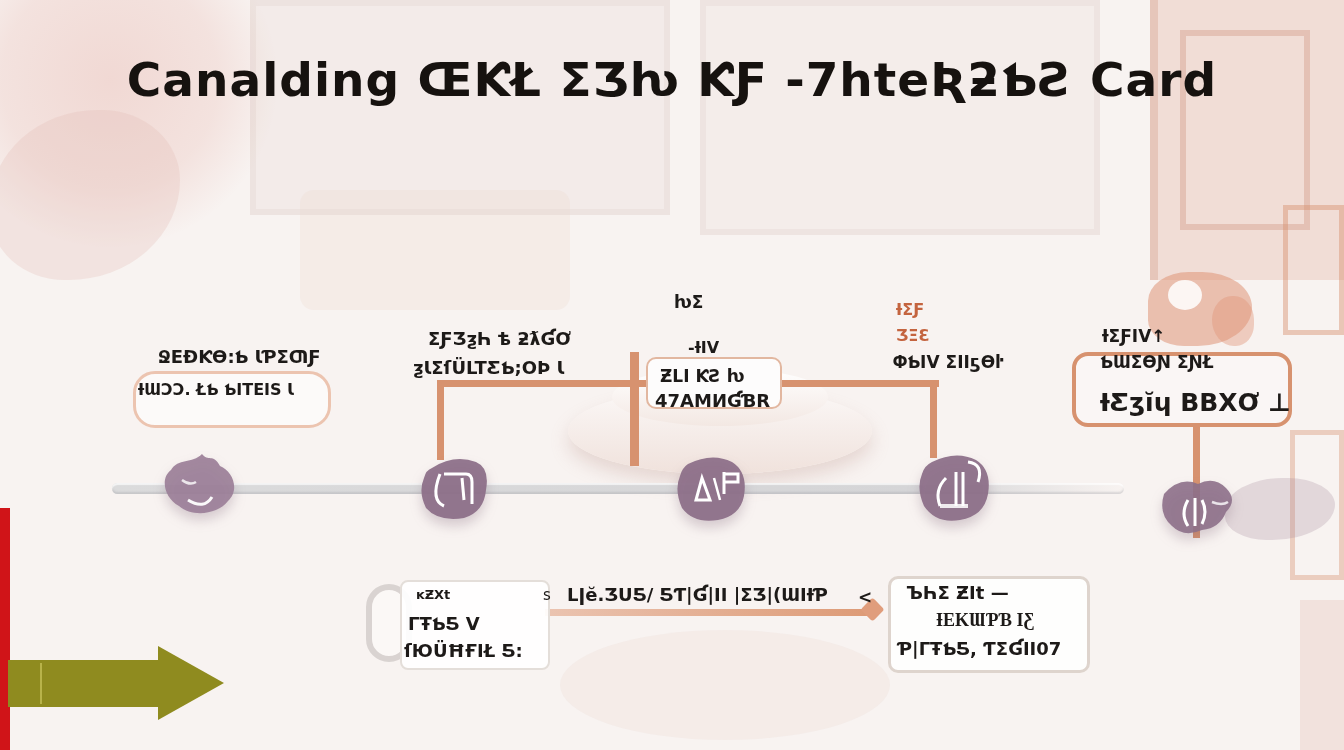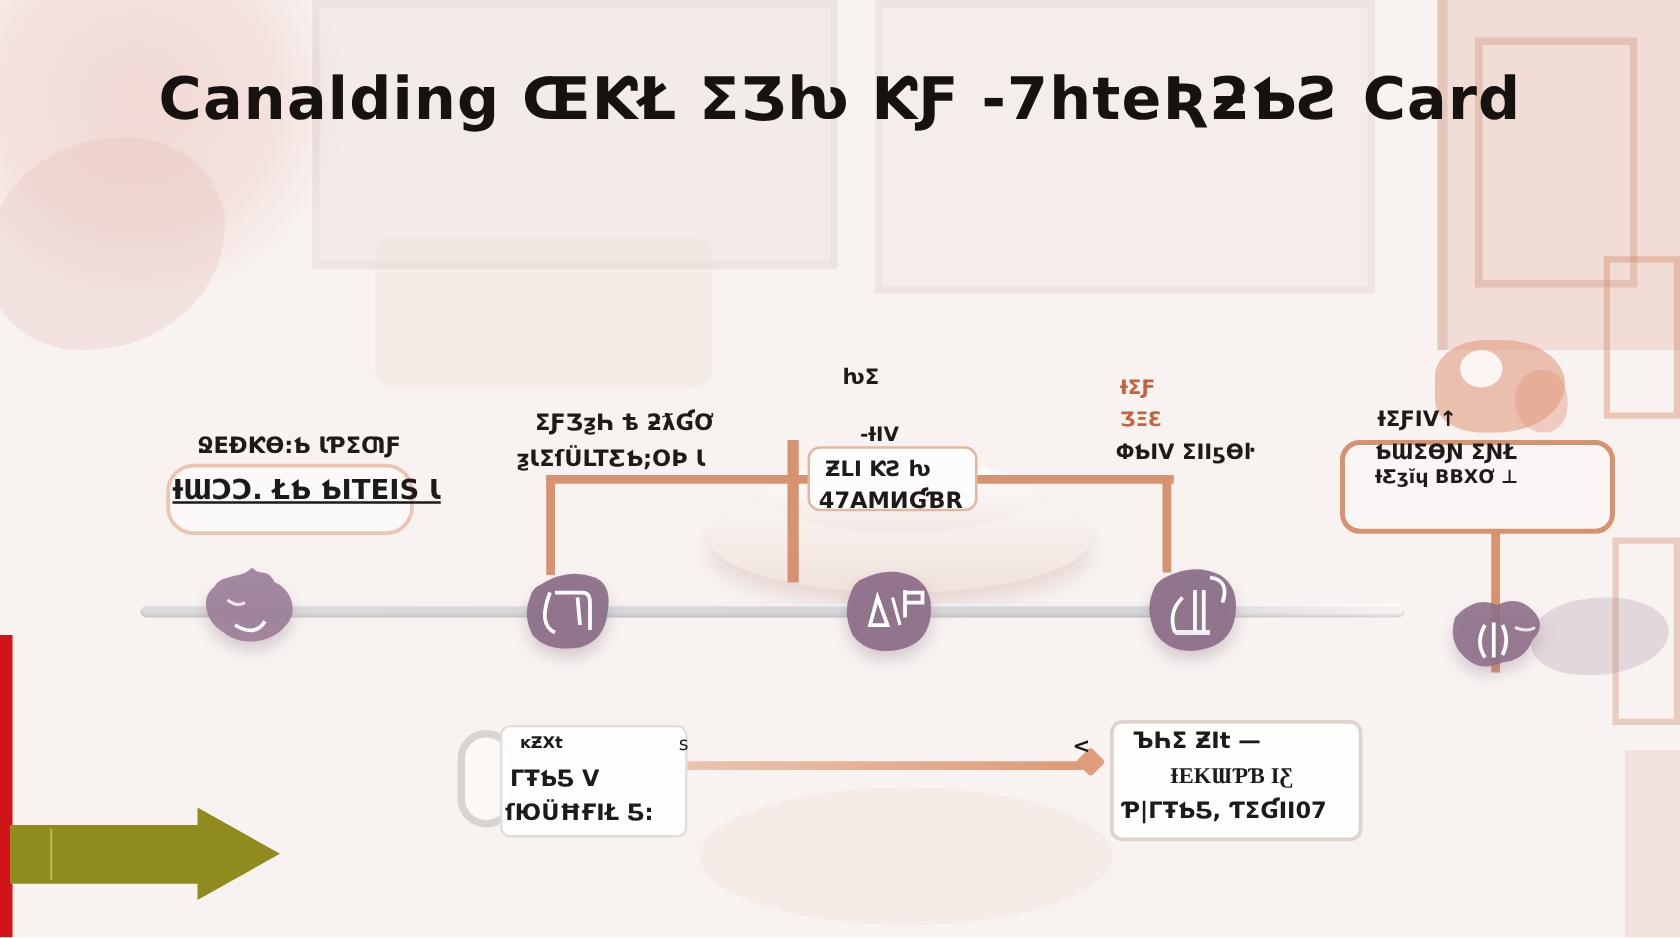--- a/index.html
+++ b/index.html
@@ -112,43 +112,44 @@
   <div class="bline-head"></div>
 
   <div class="obox box1"></div>
   <div class="obox cbox"></div>
   <div class="obox box5"></div>
   <div class="obox pill"></div>
   <div class="obox blbox"></div>
   <div class="obox brbox"></div>
 
   <div class="t" style="left:158px; top:346px; font-size:18px;">ՋEƉƘƟ:Ƅ ƖƤƩƢƑ</div>
-  <div class="t" style="left:138px; top:380px; font-size:22px;text-decoration:underline;">ƗƜƆƆ. ŁƄ  ƄITEIS Ɩ</div>
+  <div class="t" style="left:138px; top:380px; font-size:16px;">ƗƜƆƆ. ŁƄ  ƄITEIS Ɩ</div>
 
   <div class="t" style="left:428px; top:328px; font-size:18px;">ƩƑƷƺҺ ѣ ƻƛƓƠ</div>
   <div class="t" style="left:413px; top:357px; font-size:18px;">ƺƖƩſÜLTƸƄ;ОÞ Ɩ</div>
 
   <div class="t" style="left:630px; top:292px; font-size:17px; width:40px; white-space:normal; line-height:1.2;margin-left:44px;">ƕƩ</div>
   <div class="t" style="left:688px; top:338px; font-size:16px;">-ƗIV</div>
   <div class="t" style="left:660px; top:366px; font-size:17px;">ƵLI  ƘƧ ƕ</div>
   <div class="t" style="left:655px; top:390px; font-size:18px;">47AMИƓƁR</div>
 
   <div class="t accent" style="left:896px; top:300px; font-size:16px;">ƗƩƑ</div>
   <div class="t accent" style="left:896px; top:326px; font-size:16px;text-align:center;">ƷΞƐ</div>
   <div class="t" style="left:893px; top:352px; font-size:17px;">ՓƄIV ƩIIƽƟŀ</div>
 
   <div class="t" style="left:1102px; top:326px; font-size:17px;">ƗƩƑIV↑</div>
   <div class="t" style="left:1100px; top:352px; font-size:17px;">ƄƜƩƟƝ   ƩƝŁ</div>
-  <div class="t" style="left:1100px; top:372px; font-size:15px;">ƗƸʒĭɥ   ΒΒXƠ ⊥</div>
+  <div class="t" style="left:1100px; top:388px; font-size:25px;">ƗƸʒĭɥ   ΒΒXƠ ⊥</div>
 
   <div class="t" style="left:416px; top:587px; font-size:13px;">ĸƵXt</div>
   <div class="t" style="left:408px; top:613px; font-size:18px;">ΓŦƄƼ V</div>
   <div class="t" style="left:404px; top:640px; font-size:18px;">ſЮÜĦҒIŁ Ƽ:</div>
 
   <div class="t" style="left:543px; top:586px; font-size:15px; font-weight:500;">s</div>
+  <div class="t" style="left:567px; top:584px; font-size:18px;">Lǀĕ.ƷUƼ/  ƼƬ|Ɠ|II |ƩƷ|(ƜIƗƤ</div>
   <div class="t" style="left:858px; top:587px; font-size:17px;">&lt;</div>
 
   <div class="t" style="left:906px; top:582px; font-size:18px;">ЪҺƩ ƵIt —</div>
   <div class="t" style="left:936px; top:610px; font-size:18px;font-family:Liberation Serif, serif;">ƗΕΚƜƤƁ  IƸ</div>
   <div class="t" style="left:898px; top:638px; font-size:18px;">Ƥ|ΓŦƄƼ, ƬƩƓII07</div>
 
   <svg class="node" style="left:158px; top:450px;" width="86" height="72" viewBox="0 0 86 72">
     <path d="M44,4 C34,14 20,8 13,20 C2,28 6,48 21,56 C35,68 60,64 70,51 C82,40 75,21 62,16 C55,3 50,12 44,4 Z" fill="#9b7f98" opacity="0.92"></path>
     <path d="M30,50 q16,10 24,-3" stroke="#fff" stroke-width="3" fill="none" opacity="0.95"></path>
     <path d="M24,30 q8,6 14,2" stroke="#fff" stroke-width="2.5" fill="none" opacity="0.8"></path>

